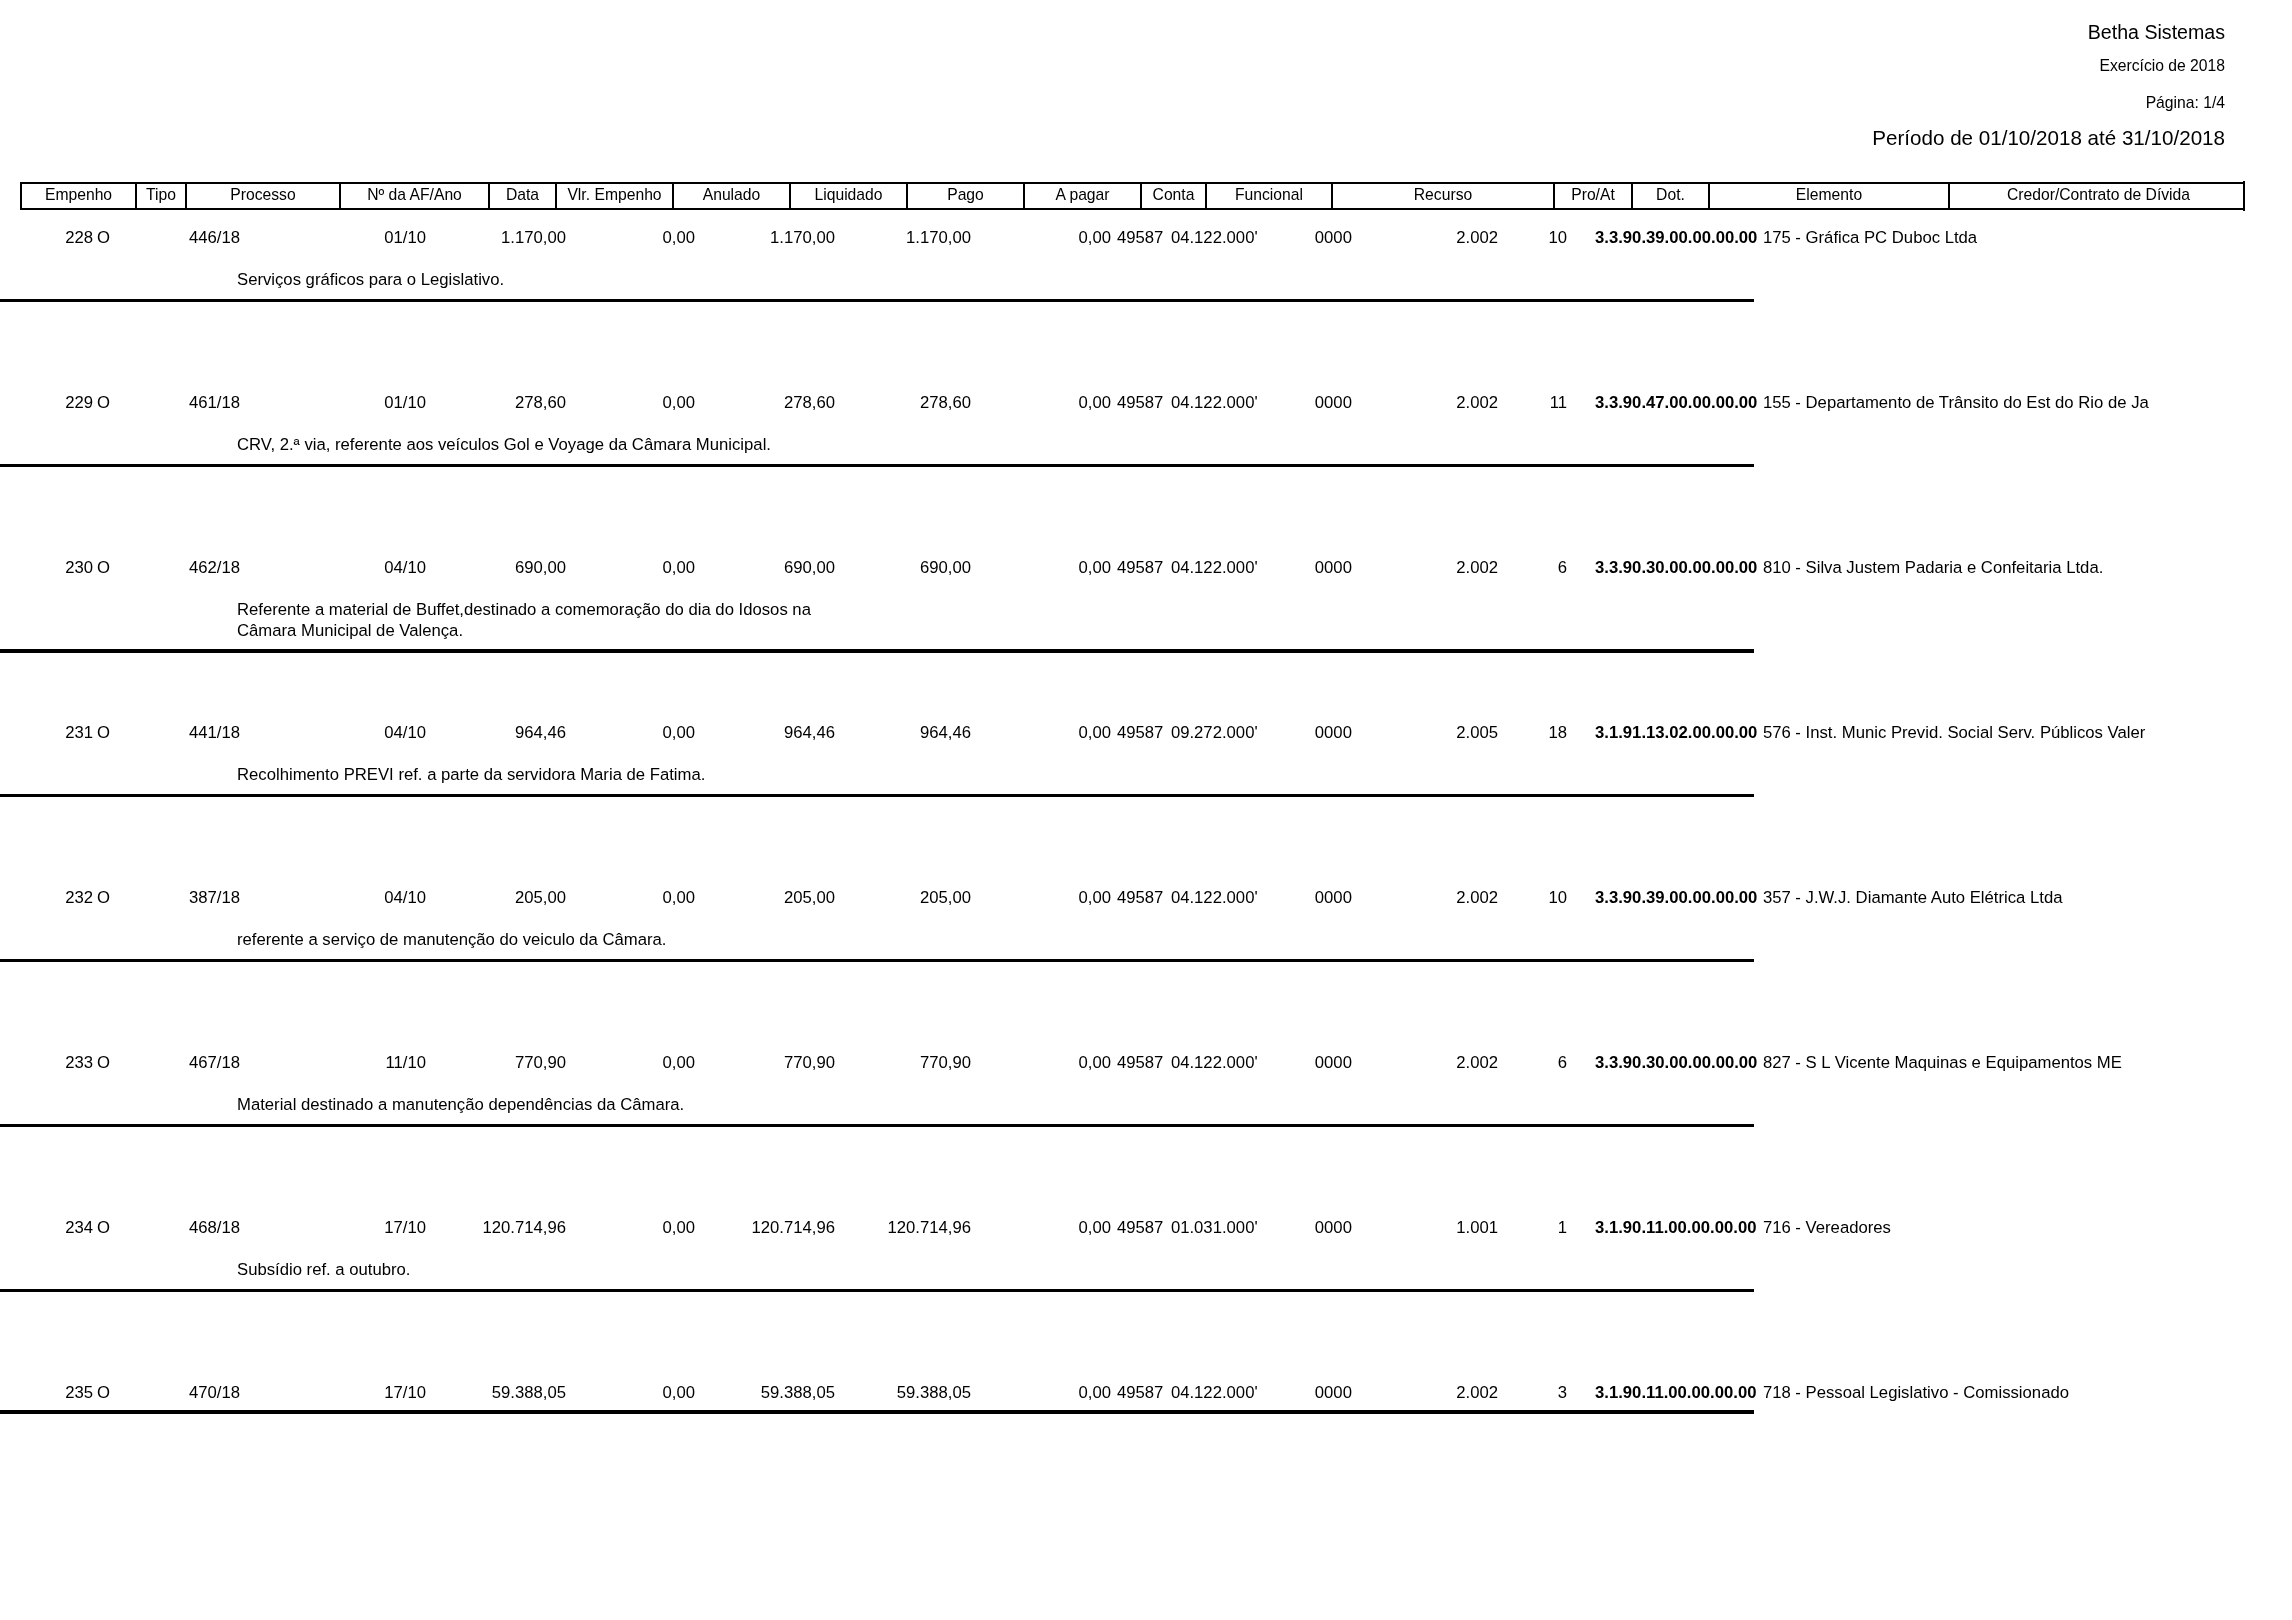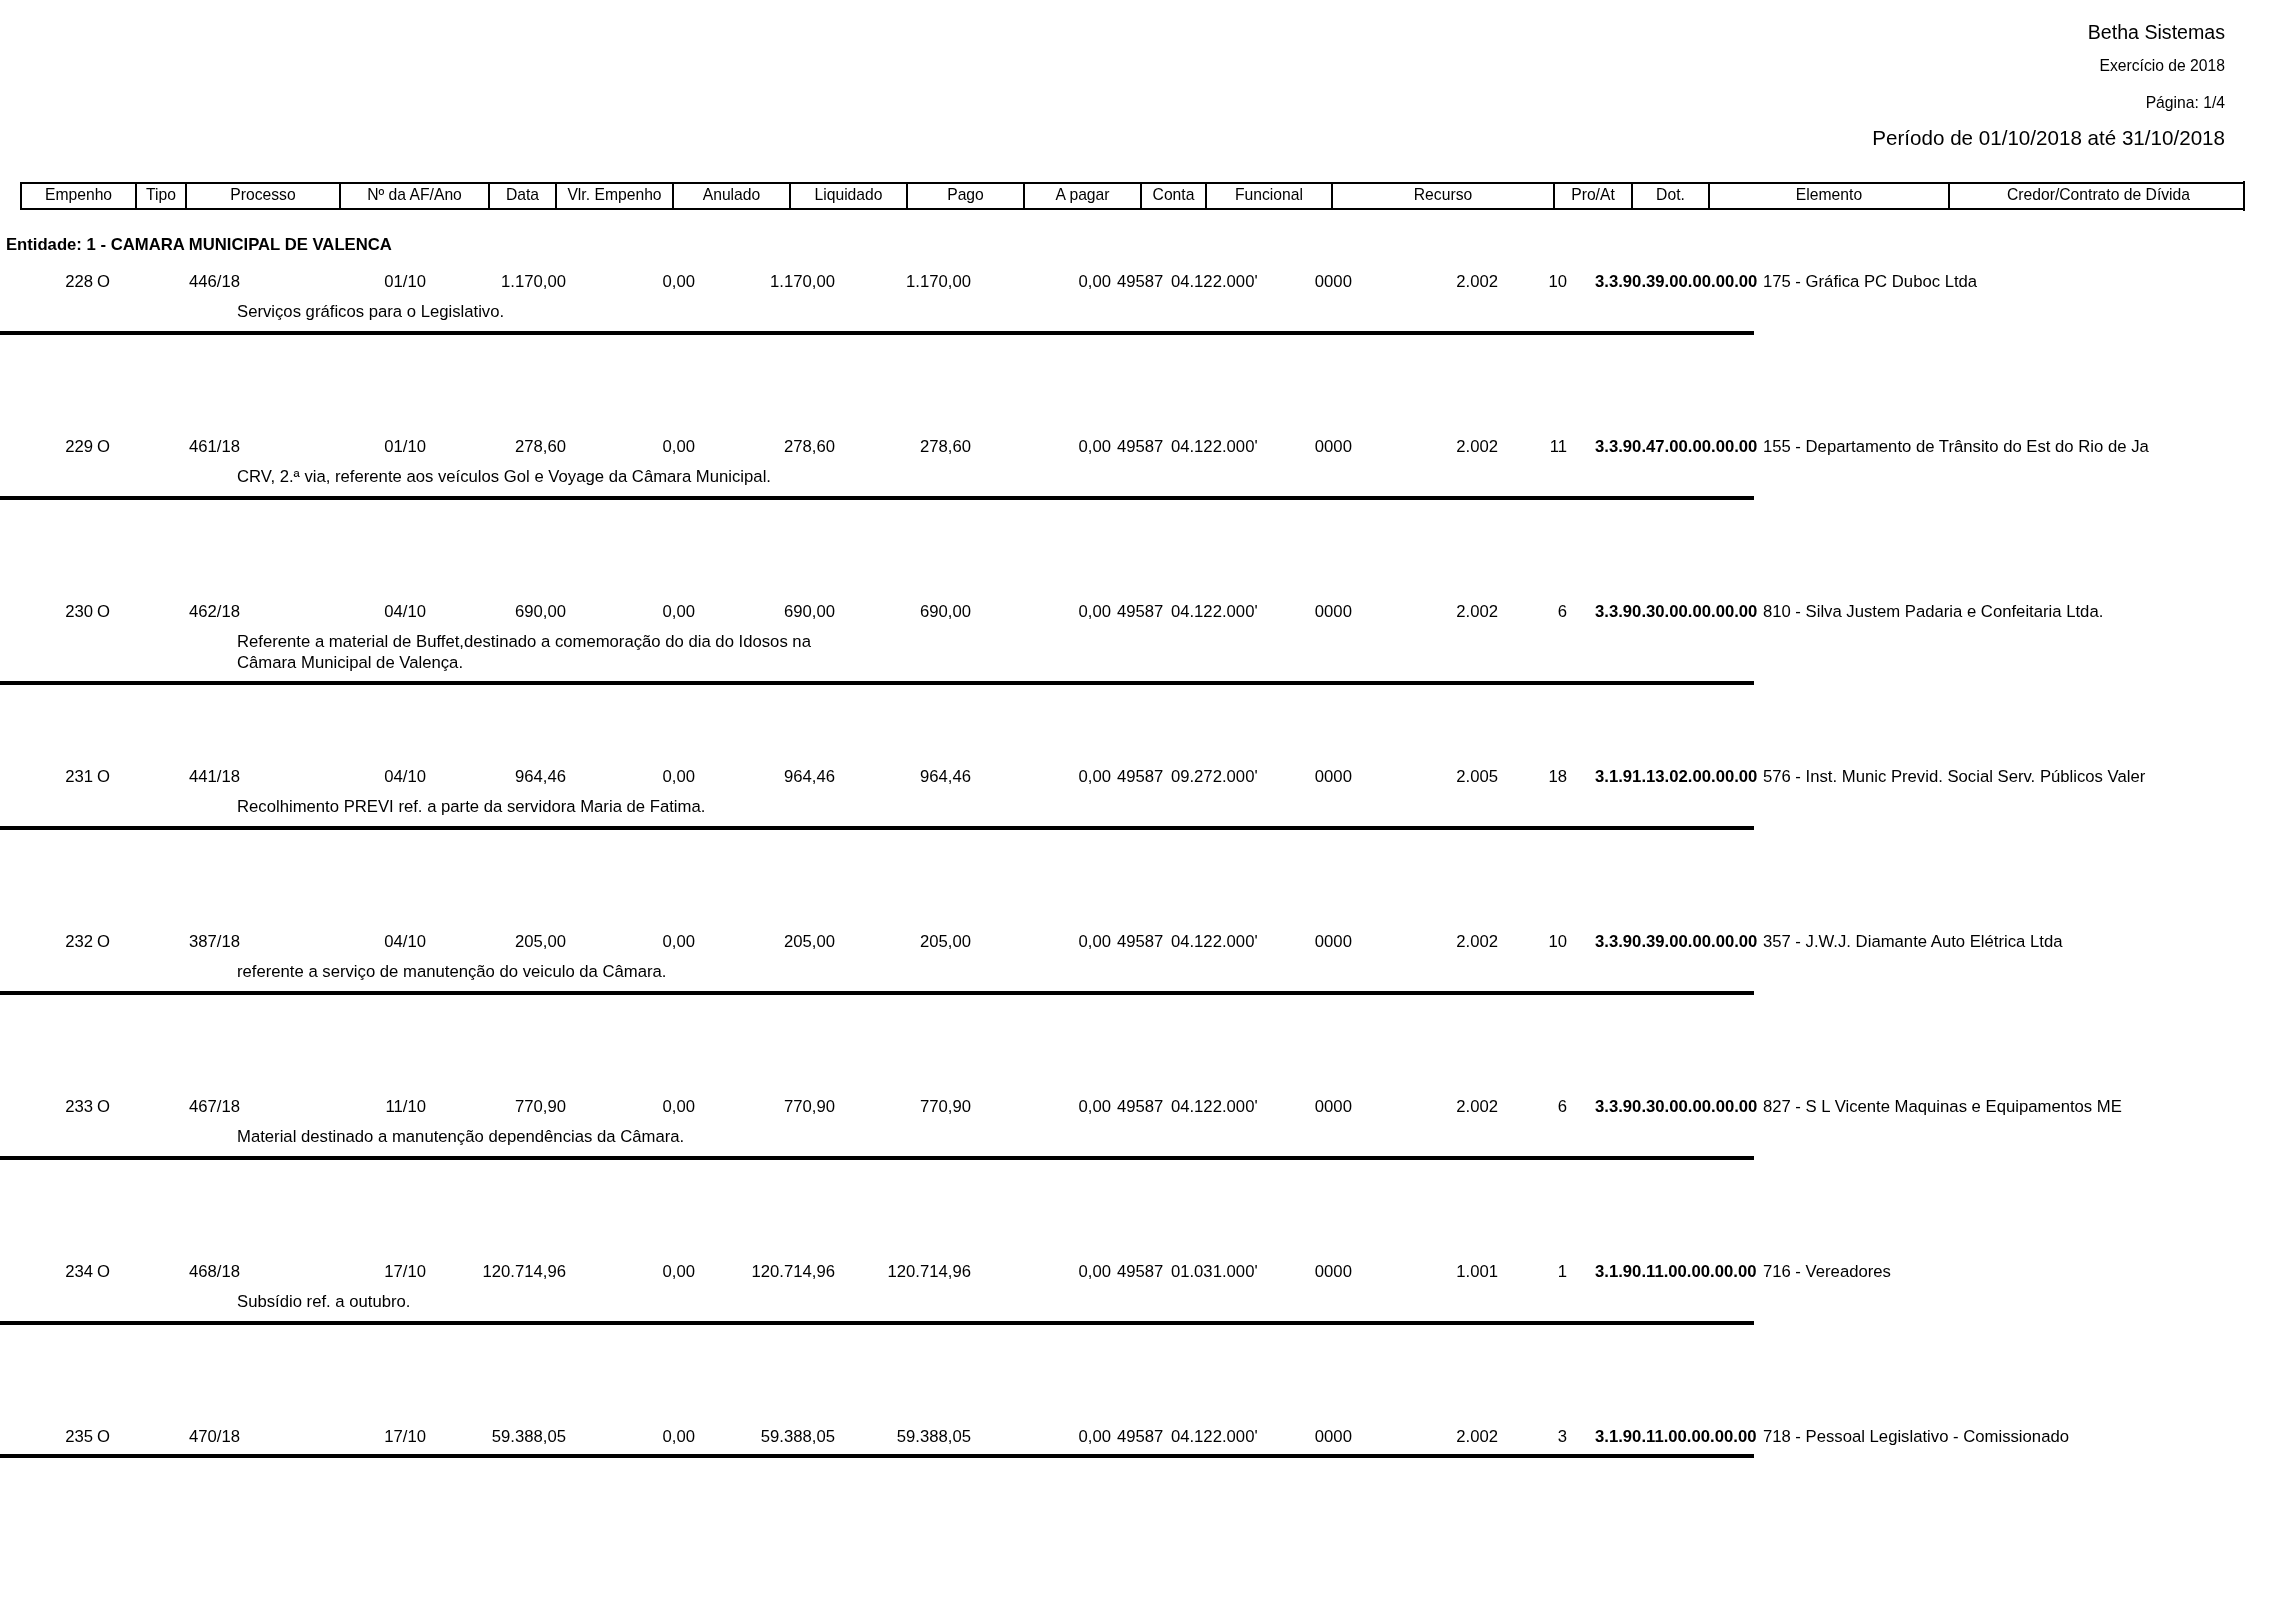--- a/index.html
+++ b/index.html
@@ -57,21 +57,21 @@
     width:2293px; font-size:16.7px; line-height:19.6px; height:19.6px;
   }
   .row-grid > div { white-space:nowrap; overflow:visible; }
   .num   { text-align:right; }
   .lpad4 { padding-left:3.9px; }
   .lpad6 { padding-left:5.9px; }
   .lpad8 { padding-left:7.8px; }
   .elemento-cell { padding-left:28px;font-weight:bold; }
   .credor-cell { padding-left:4.9px; overflow:hidden; }
   .historico {
-    margin-left:237px; margin-top:11px;
+    margin-left:237px; margin-top:23px;
     font-size:16.7px; line-height:20.6px;
   }
   .sep { margin-top:7.8px; width:1754px; height:3.9px; background:#000; }
 </style>
 </head>
 <body>
 
 <div id="page">
 
   <div class="top-header">
@@ -96,21 +96,20 @@
       <div class="hcell">A pagar</div>
       <div class="hcell">Conta</div>
       <div class="hcell">Funcional</div>
       <div class="hcell">Recurso</div>
       <div class="hcell">Pro/At</div>
       <div class="hcell">Dot.</div>
       <div class="hcell">Elemento</div>
       <div class="hcell">Credor/Contrato de Dívida</div>
     </div>
 
-  <div class="entity-line">Entidade: 1 - CAMARA MUNICIPAL DE VALENCA</div>
 
   <div class="records" id="records">
   <div class="record">
     <div class="row-grid">
       <div class="num">228</div>
       <div class="lpad4">O</div>
       <div class="num">446/18</div>
       <div class="num"></div>
       <div class="num">01/10</div>
       <div class="num">1.170,00</div>

